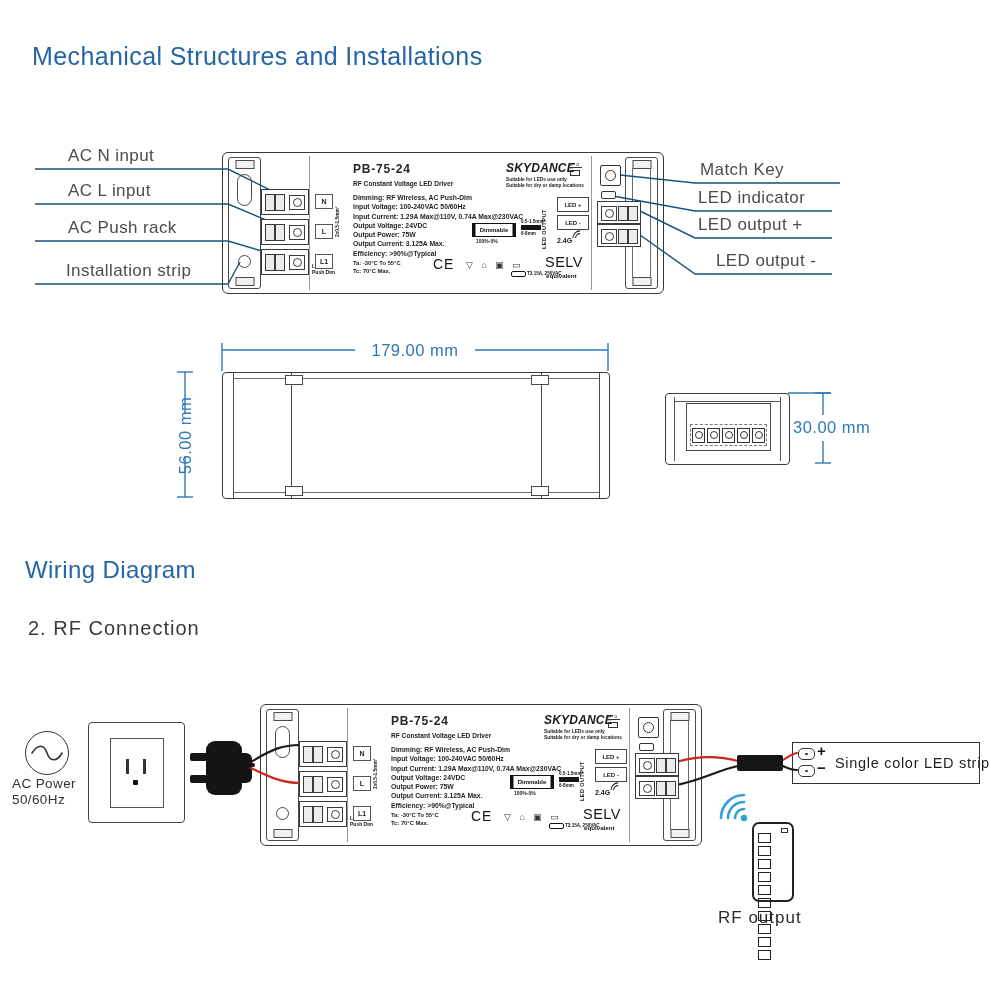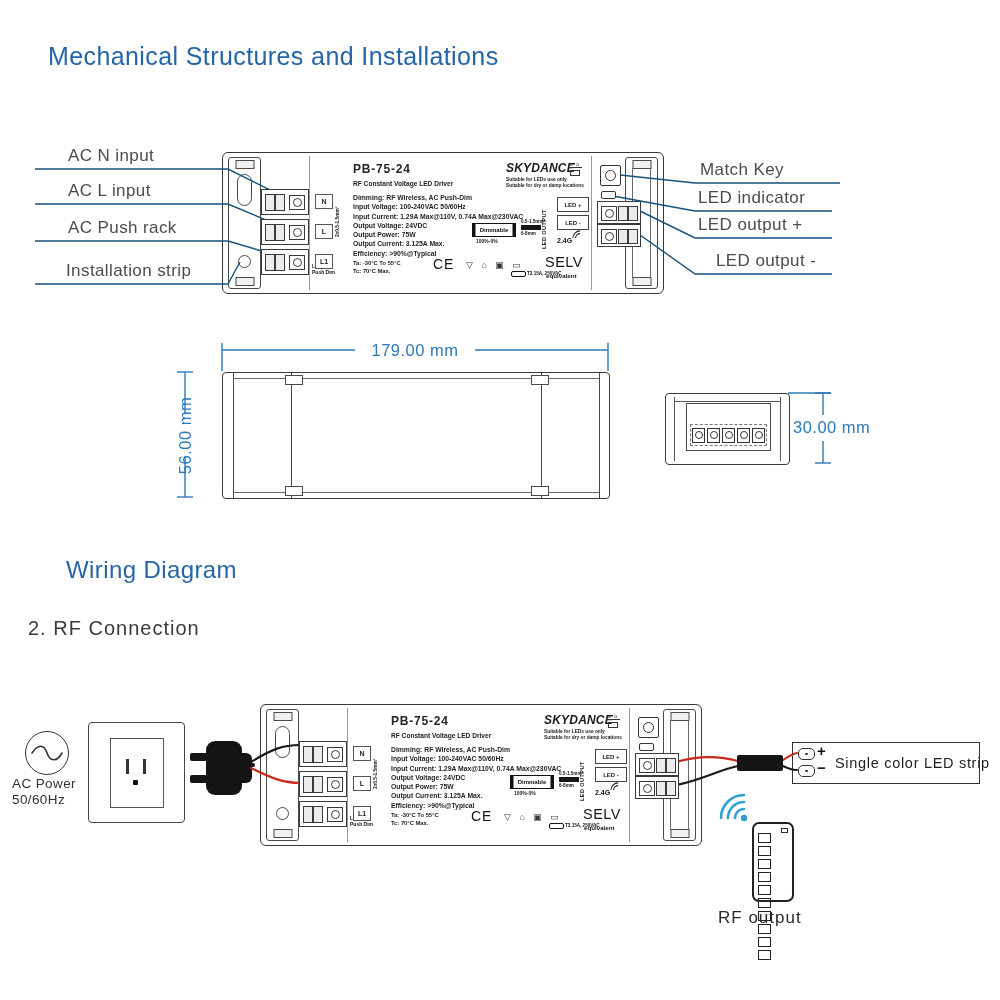--- a/index.html
+++ b/index.html
@@ -107,22 +107,22 @@
   .strip-label{position:absolute;left:42px;top:12px;font-size:14.5px;font-weight:500;color:#1f1f1f;letter-spacing:0.7px;white-space:nowrap;}
   .remote{position:absolute;left:752px;top:822px;width:38px;height:76px;border:2px solid #222;border-radius:7px;background:#fff;}
   .remote .pwr{position:absolute;right:4px;top:4px;width:5px;height:2.5px;border:1px solid #333;}
   .remote .btns{position:absolute;left:4px;top:9px;width:28px;display:flex;flex-wrap:wrap;gap:3px 4px;}
   .remote .btn{width:11px;height:8px;border:1.3px solid #222;}
   .remote-label{position:absolute;left:718px;top:908px;font-size:17px;font-weight:500;color:#2b2b2b;letter-spacing:1px;}
 </style>
 </head>
 <body>
 
-<div class="abs h1" style="left:32px;top:42px;margin-left:16px;">Mechanical Structures and Installations</div>
-<div class="abs h2" style="left:25px;top:556px;margin-left:41px;">Wiring Diagram</div>
+<div class="abs h1" style="left:32px;top:42px;">Mechanical Structures and Installations</div>
+<div class="abs h2" style="left:25px;top:556px;">Wiring Diagram</div>
 <div class="abs h3" style="left:28px;top:617px;">2. RF Connection</div>
 
 <div class="abs callout" style="left:68px;top:146px;">AC N input</div>
 <div class="abs callout" style="left:68px;top:181px;">AC L input</div>
 <div class="abs callout" style="left:68px;top:218px;">AC Push rack</div>
 <div class="abs callout" style="left:66px;top:261px;">Installation strip</div>
 <div class="abs callout" style="left:700px;top:160px;">Match Key</div>
 <div class="abs callout" style="left:698px;top:188px;">LED indicator</div>
 <div class="abs callout" style="left:698px;top:215px;">LED output +</div>
 <div class="abs callout" style="left:716px;top:251px;">LED output -</div>

